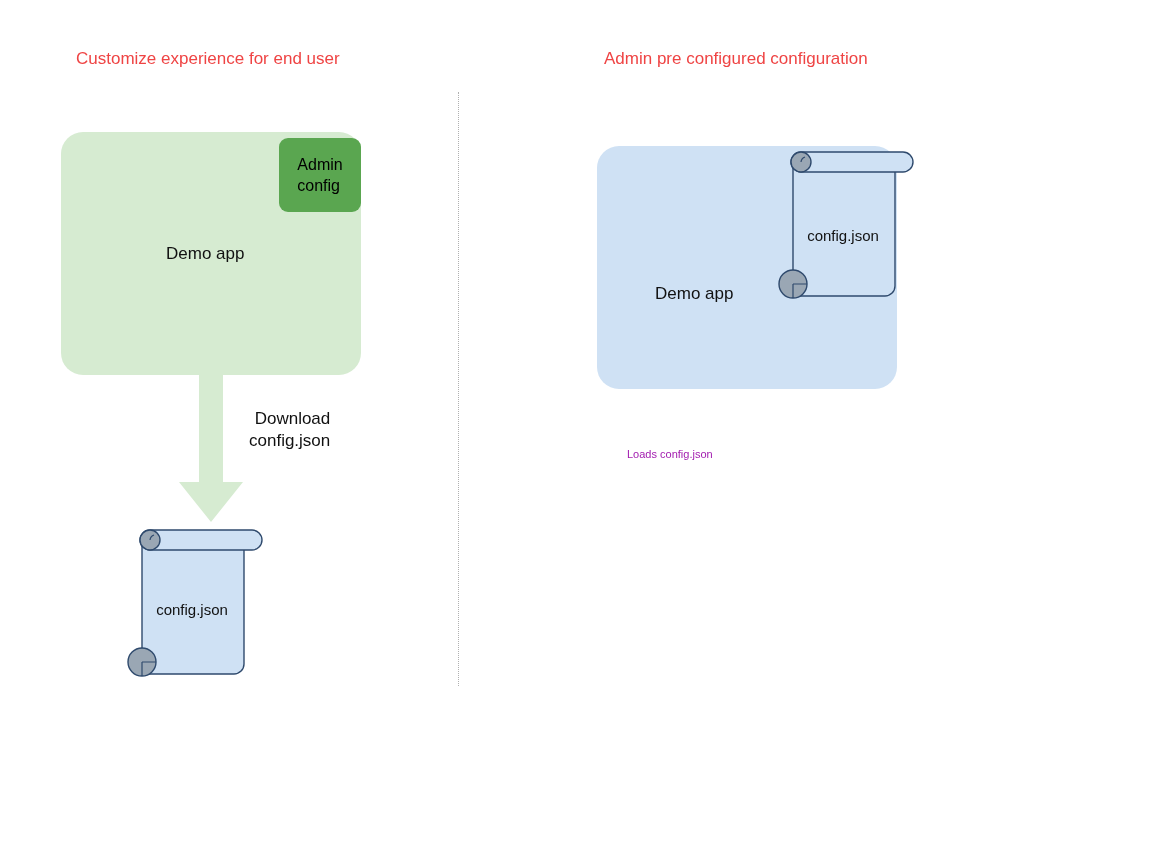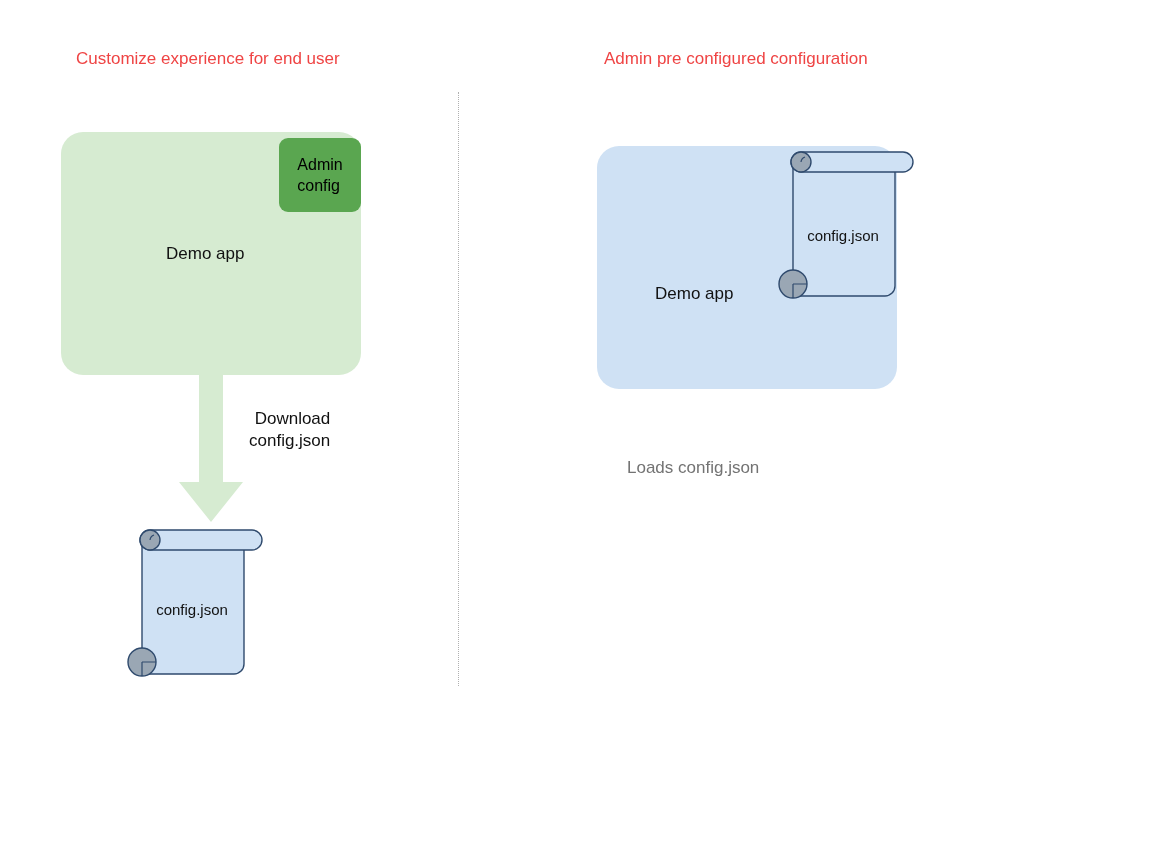--- a/index.html
+++ b/index.html
@@ -130,24 +130,24 @@
   #scroll-left  { left: 120px; top: 528px;  width: 148px; height: 164px; }
   #scroll-left  .doc-label { top: 72px; left: 12px; width: 120px; }
 
   #scroll-right { left: 771px; top: 150px;  width: 148px; height: 164px; }
   #scroll-right .doc-label { top: 76px; left: 12px; width: 120px; }
 
   
   #loads-caption {
     position: absolute;
     left: 627px;
-    top: 457px;
-    font-size: 17px;
-    line-height: 22px;
-    color: #737373;
+    top: 443px;
+    font-size: 11px;
+    line-height: 22px;
+    color: #a21caf;
     white-space: nowrap;
   }
 </style>
 </head>
 <body>
 
 <div class="canvas">
 
   <div id="heading-left" class="col-heading">Customize experience for end user</div>
 

